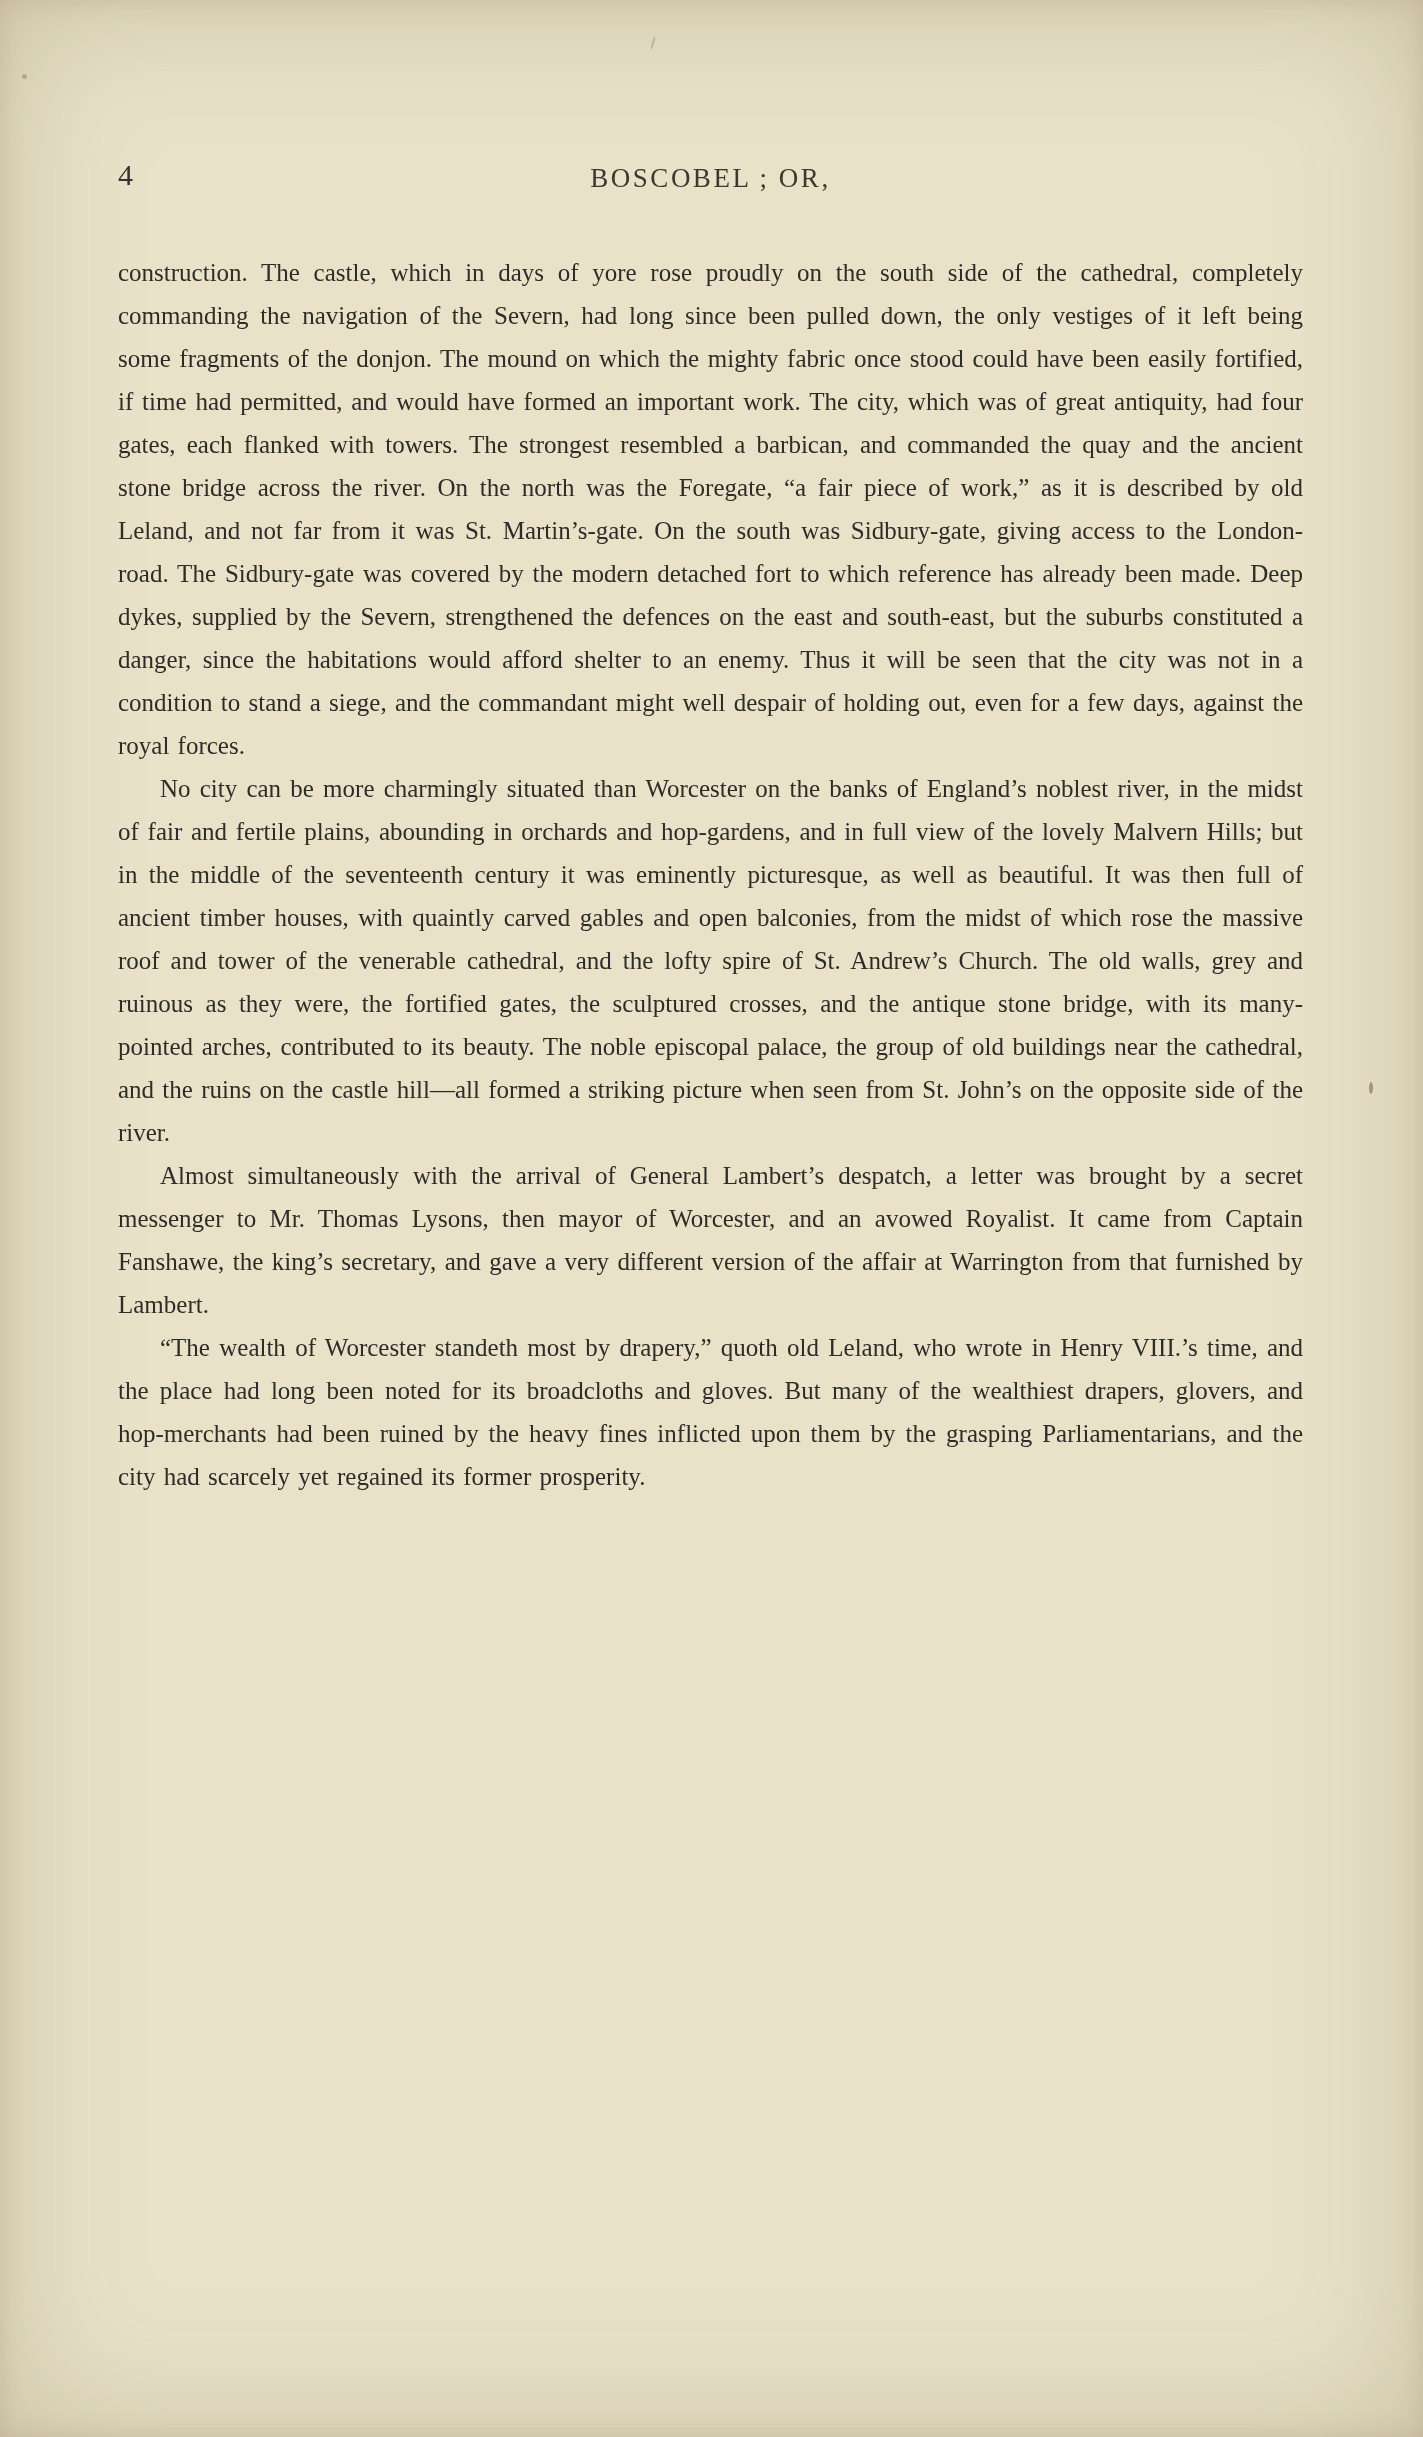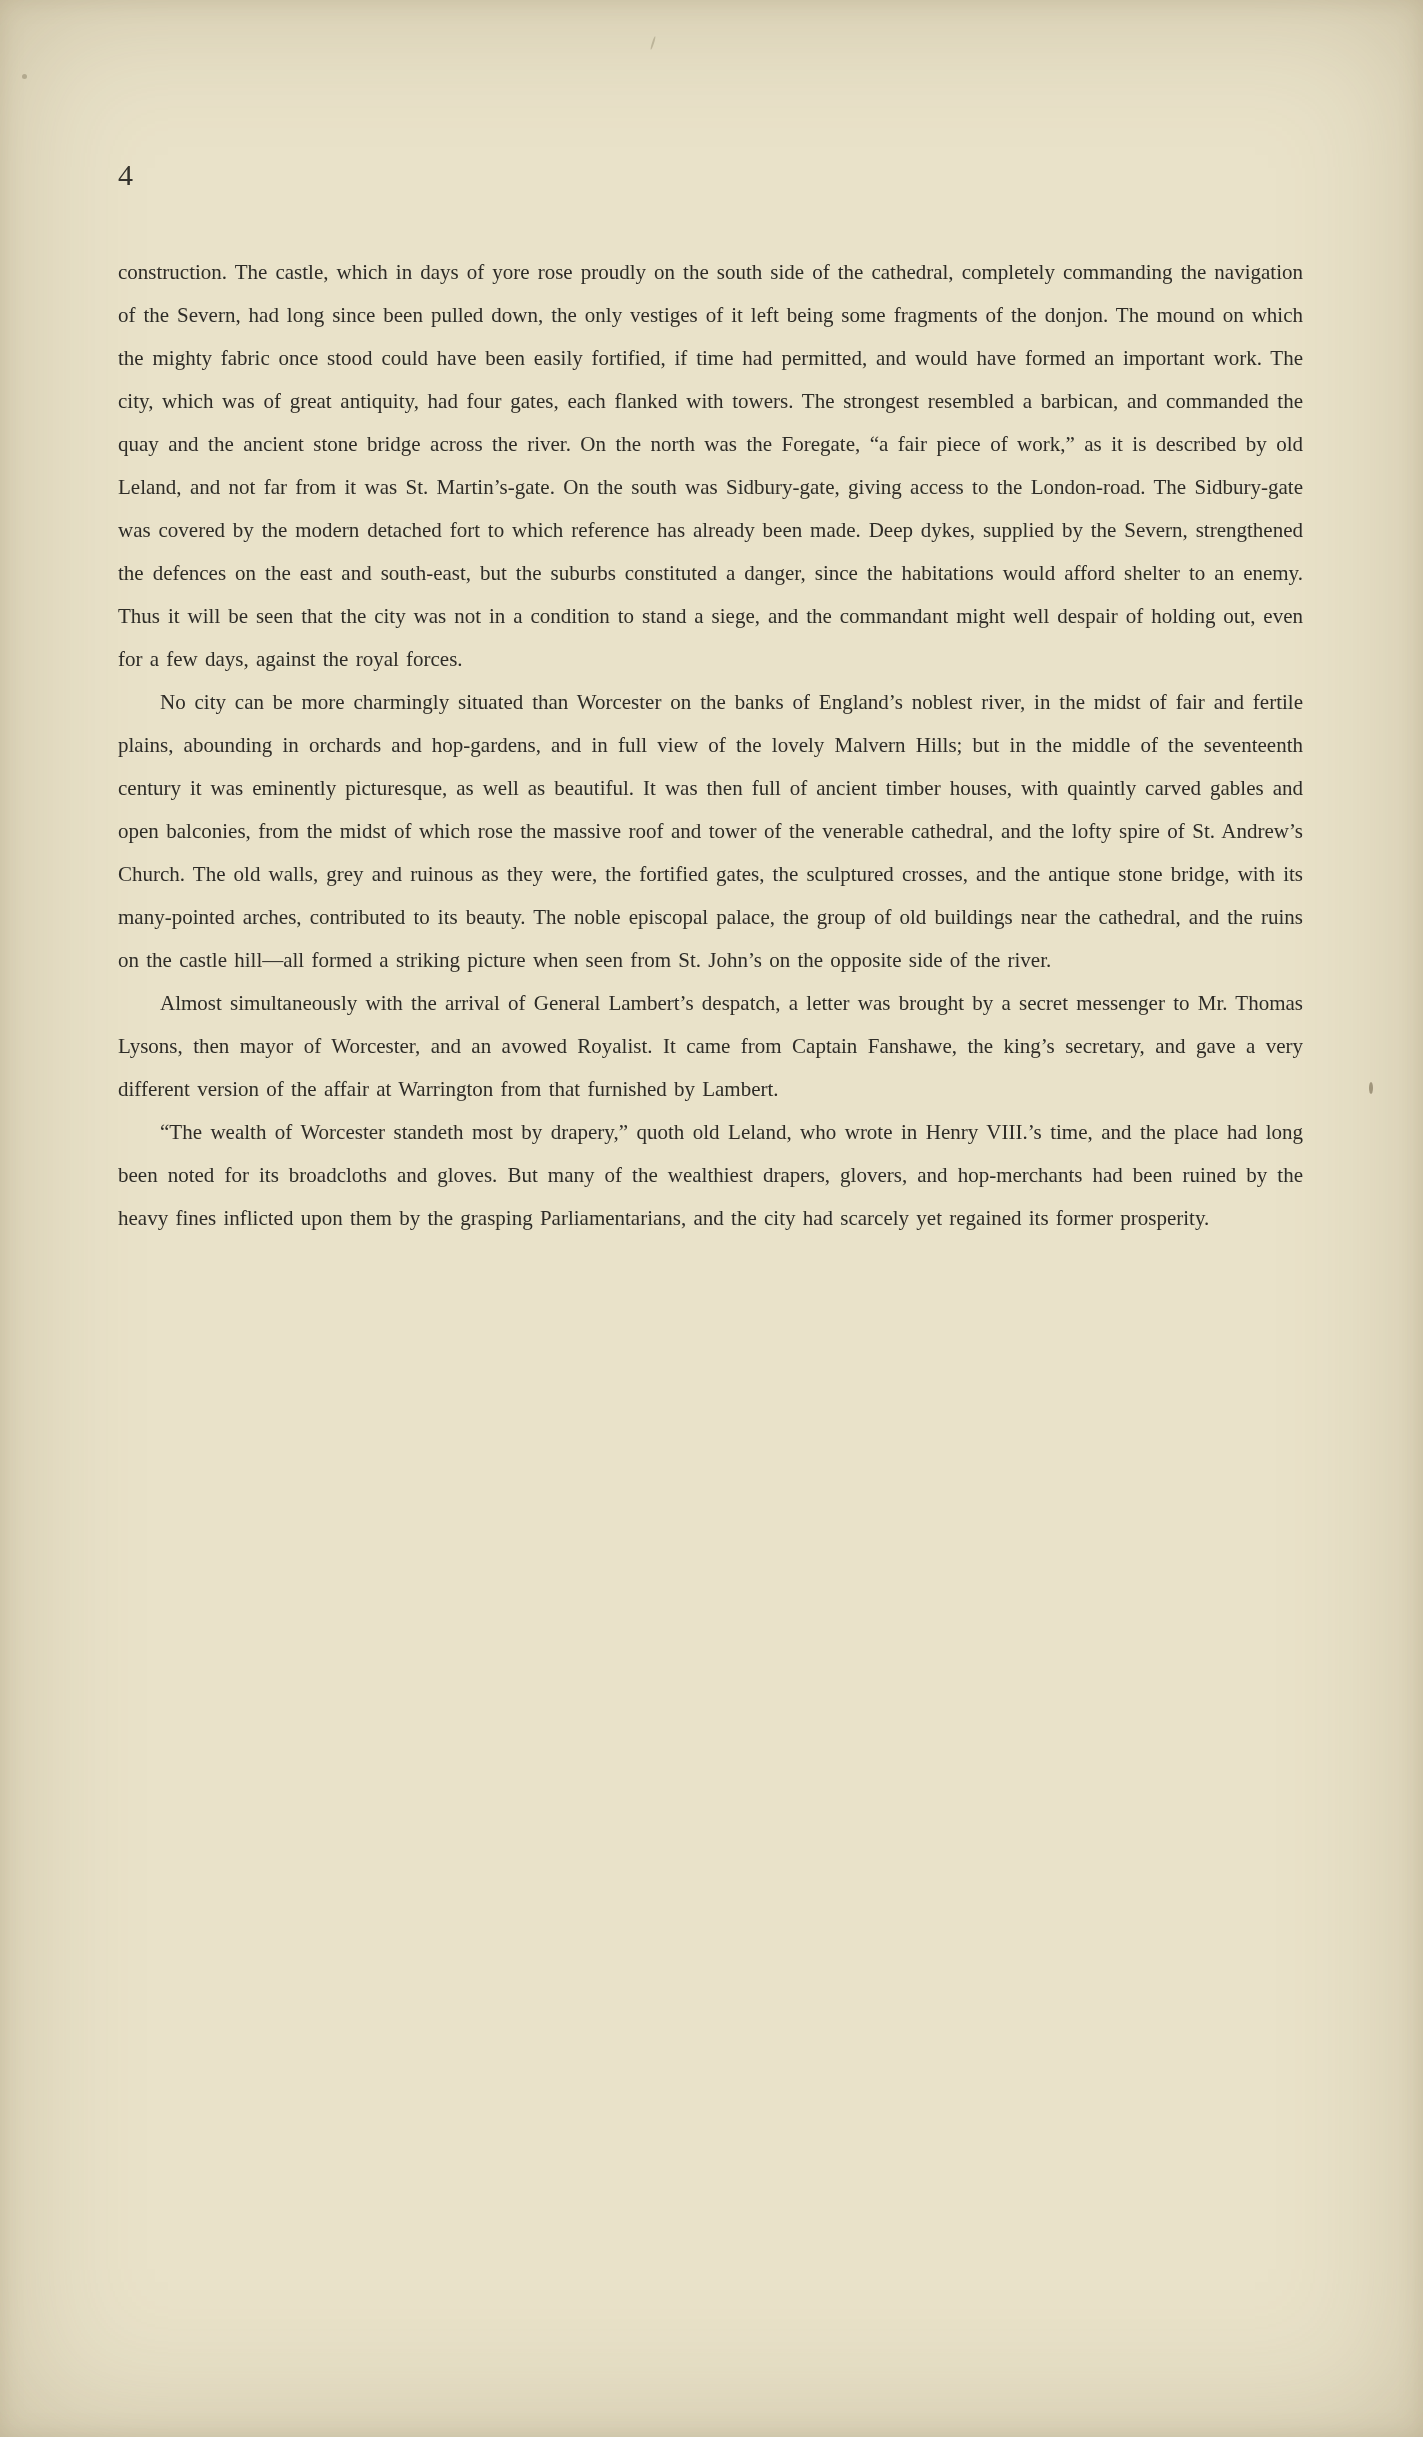--- a/index.html
+++ b/index.html
@@ -40,21 +40,21 @@
   .running-header {
     display: block;
     text-align: center;
     font-size: 27px;
     letter-spacing: 2.5px;
     color: #3a382f;
   }
   .page-body {
     margin: 38px 120px 0 118px;
     width: 1185px;
-    font-size: 21px;
+    font-size: 25px;
     line-height: 43px;
     text-align: justify;
     color: #2e2c27;
   }
   .page-body p {
     margin: 0;
     text-indent: 42px;
     word-spacing: 2px;
   }
   .page-body p.no-indent {
@@ -70,20 +70,21 @@
   .blemish.b2 { left: 22px;  top: 74px;   width: 5px; height: 5px;  opacity: .35; }
   .blemish.b3 { left: 652px; top: 36px;   width: 2px; height: 14px; opacity: .30; transform: rotate(18deg); }
 </style>
 </head>
 <body>
 
 <div class="page">
 
   <div class="page-header">
     <span class="page-number">4</span>
+    <span class="running-header">BOSCOBEL ; OR,</span>
   </div>
 
   <div class="page-body">
     <p class="no-indent">construction. The castle, which in days of yore rose proudly on the south side of the cathedral, completely commanding the navigation of the Severn, had long since been pulled down, the only vestiges of it left being some fragments of the donjon. The mound on which the mighty fabric once stood could have been easily fortified, if time had permitted, and would have formed an important work. The city, which was of great antiquity, had four gates, each flanked with towers. The strongest resembled a barbican, and commanded the quay and the ancient stone bridge across the river. On the north was the Foregate, “a fair piece of work,” as it is described by old Leland, and not far from it was St. Martin’s-gate. On the south was Sidbury-gate, giving access to the London-road. The Sidbury-gate was covered by the modern detached fort to which reference has already been made. Deep dykes, supplied by the Severn, strengthened the defences on the east and south-east, but the suburbs constituted a danger, since the habitations would afford shelter to an enemy. Thus it will be seen that the city was not in a condition to stand a siege, and the commandant might well despair of holding out, even for a few days, against the royal forces.</p>
     <p>No city can be more charmingly situated than Worcester on the banks of England’s noblest river, in the midst of fair and fertile plains, abounding in orchards and hop-gardens, and in full view of the lovely Malvern Hills; but in the middle of the seventeenth century it was eminently picturesque, as well as beautiful. It was then full of ancient timber houses, with quaintly carved gables and open balconies, from the midst of which rose the massive roof and tower of the venerable cathedral, and the lofty spire of St. Andrew’s Church. The old walls, grey and ruinous as they were, the fortified gates, the sculptured crosses, and the antique stone bridge, with its many-pointed arches, contributed to its beauty. The noble episcopal palace, the group of old buildings near the cathedral, and the ruins on the castle hill—all formed a striking picture when seen from St. John’s on the opposite side of the river.</p>
     <p>Almost simultaneously with the arrival of General Lambert’s despatch, a letter was brought by a secret messenger to Mr. Thomas Lysons, then mayor of Worcester, and an avowed Royalist. It came from Captain Fanshawe, the king’s secretary, and gave a very different version of the affair at Warrington from that furnished by Lambert.</p>
     <p>“The wealth of Worcester standeth most by drapery,” quoth old Leland, who wrote in Henry VIII.’s time, and the place had long been noted for its broadcloths and gloves. But many of the wealthiest drapers, glovers, and hop-merchants had been ruined by the heavy fines inflicted upon them by the grasping Parliamentarians, and the city had scarcely yet regained its former prosperity.</p>
   </div>
 
   <span class="blemish b1"></span>

